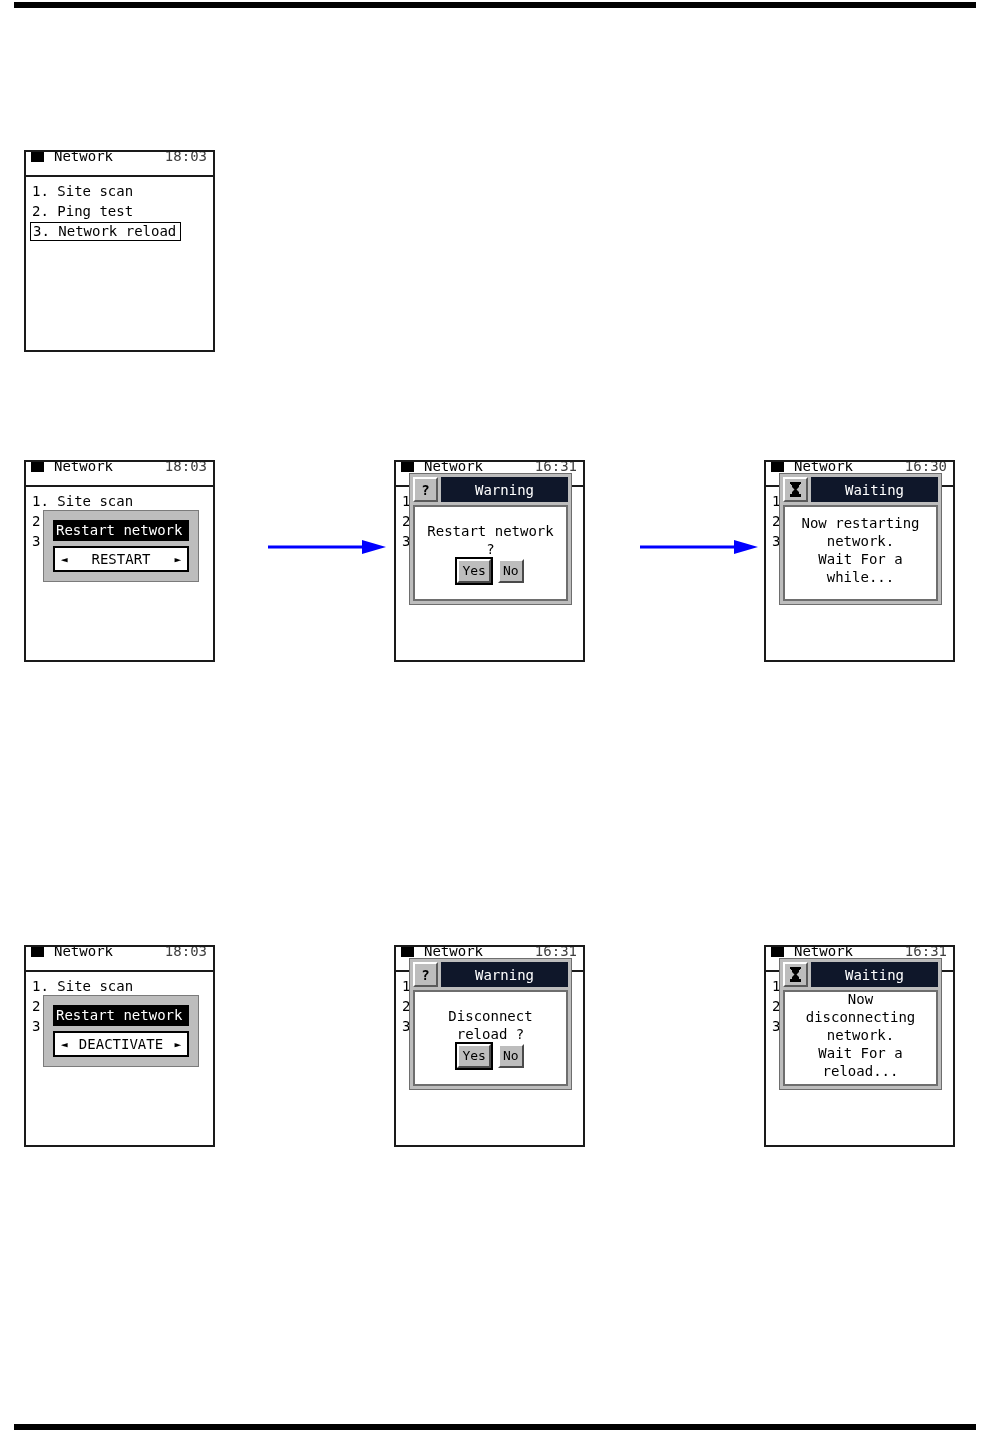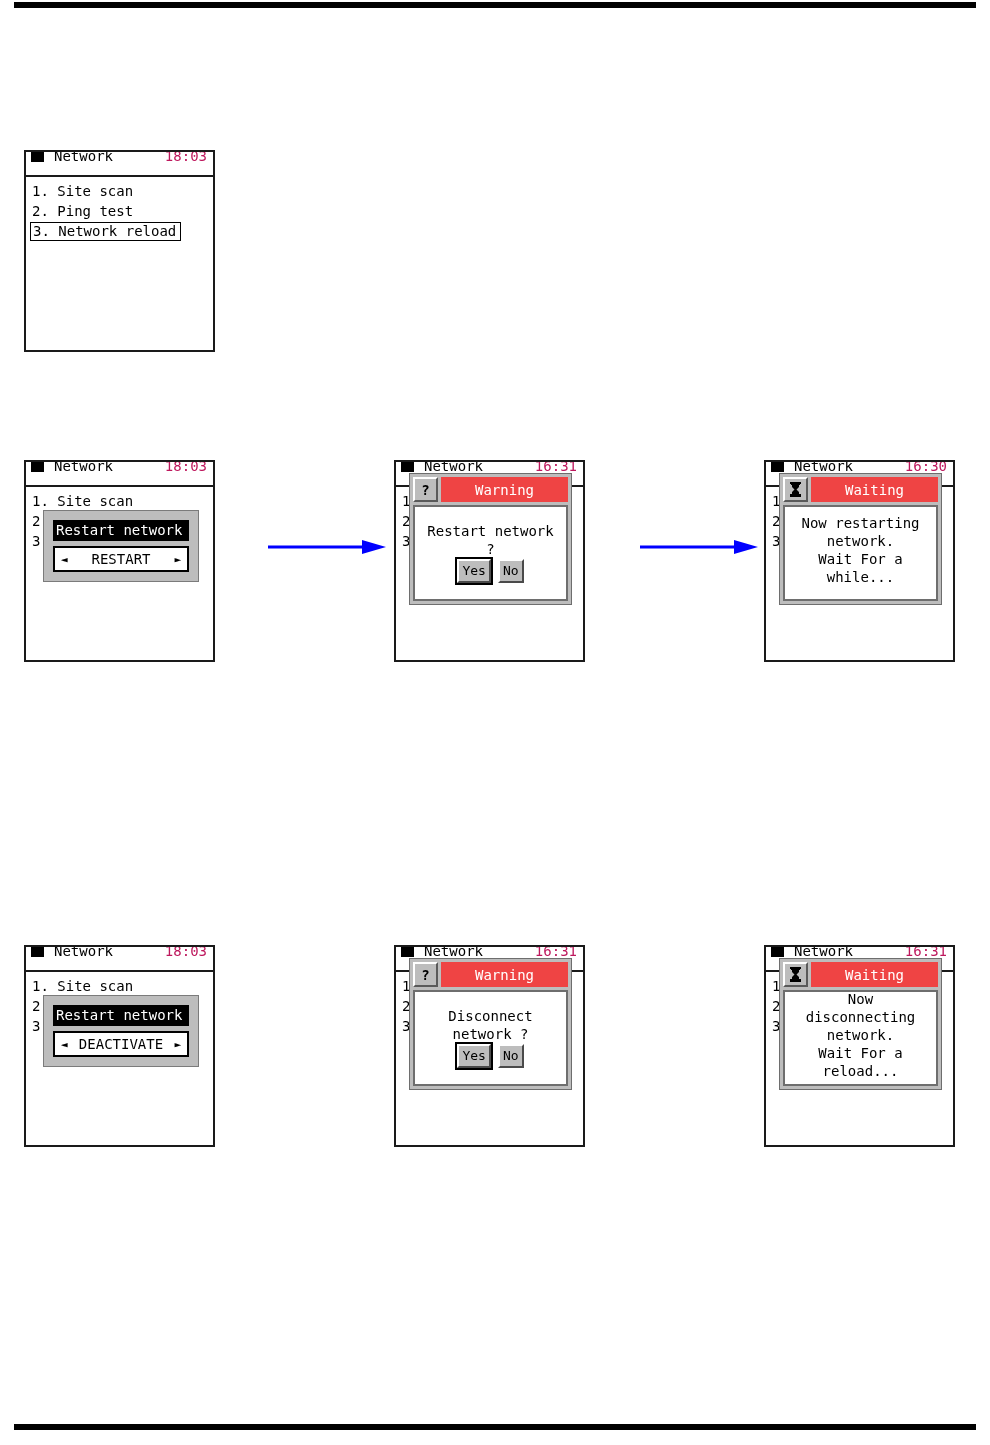--- a/index.html
+++ b/index.html
@@ -55,21 +55,21 @@
   .title-text {
     font-size: 14px;
     color: #000;
     margin-left: 10px;
     letter-spacing: 0px;
     line-height: 1;
   }
   .title-time {
     margin-left: auto;
     font-size: 14px;
-    color: #be185d;
+    color: #404040;
     line-height: 1;
   }
 
   .menu-list {
     padding: 4px 0 0 4px;
   }
   .menu-item {
     font-size: 14px;
     color: #000;
     line-height: 19px;
@@ -159,21 +159,21 @@
     display: flex;
     align-items: center;
     justify-content: center;
     font-size: 14px;
     font-weight: bold;
     color: #000;
     line-height: 1;
   }
   .dialog-title {
     flex: 1;
-    background: #ef4444;
+    background: #0f172a;
     color: #ffffff;
     font-size: 14px;
     display: flex;
     align-items: center;
     justify-content: center;
     margin-left: 3px;
     line-height: 1;
   }
   .dialog-body {
     margin-top: 3px;
@@ -362,21 +362,21 @@
       </div>
       <div class="dialog">
         <div class="dialog-head">
           <div class="dialog-icon">
             <span>?</span>
           </div>
           <div class="dialog-title">Warning</div>
         </div>
         <div class="dialog-body">
           <div class="dialog-msg">Disconnect
-network ?</div>
+reload ?</div>
           <div class="dialog-buttons">
             <div class="btn focused">Yes</div>
             <div class="btn">No</div>
           </div>
         </div>
       </div>
     </div>
     <div class="device" style="left: 764px; top: 945px;">
       <div class="titlebar">
         <div class="title-square"></div>

